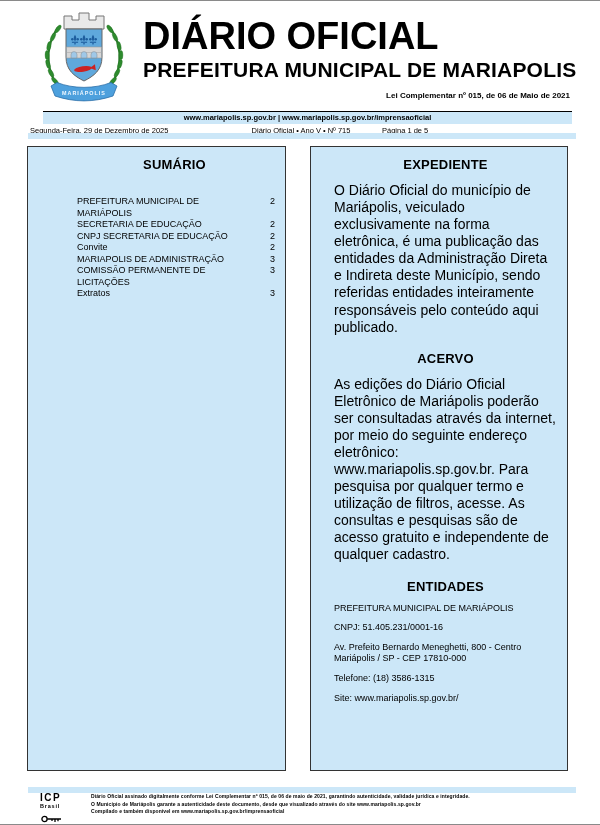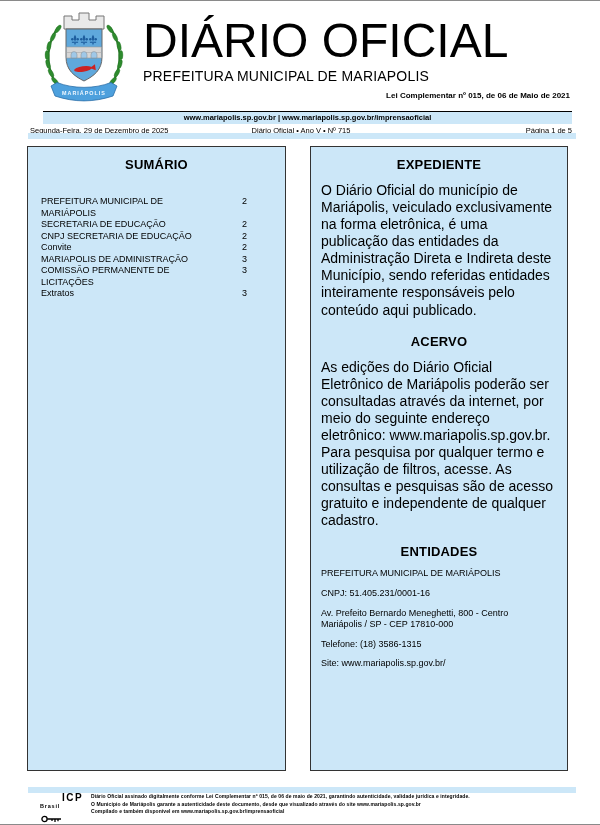--- a/index.html
+++ b/index.html
@@ -8,64 +8,64 @@
     background:#ffffff; color:#000;
     font-family:"Liberation Sans", sans-serif;
     border-top:1px solid #8a8a8a; border-bottom:1px solid #8a8a8a;
     overflow:hidden; box-sizing:border-box;
   }
   :root{ --blue:#cce7f8; --border:#333; }
 
   
   .logo{ position:absolute; left:33px; top:6px; width:102px; height:100px; }
   .masthead{ position:absolute; left:143px; top:16px; right:30px; }
-  .masthead-title{ font-size:48px; font-weight:normal; line-height:1.0; letter-spacing:0px; white-space:nowrap; }
-  .masthead-subtitle{ font-size:14px; font-weight:normal; margin-top:3px; white-space:nowrap; letter-spacing:0.2px; }
+  .masthead-title{ font-size:38px; font-weight:bold; line-height:1.0; letter-spacing:0px; white-space:nowrap; }
+  .masthead-subtitle{ font-size:21px; font-weight:bold; margin-top:3px; white-space:nowrap; letter-spacing:0.2px; }
   .law-line{ position:absolute; right:30px; top:90px; font-size:8px; font-weight:bold; }
 
   .url-bar{
     position:absolute; left:30px; right:28px; top:110px; height:12px;
     background:var(--blue); border-top:1px solid #000; border-bottom:1px solid #000;
     text-align:center; font-size:7.5px; font-weight:bold; line-height:12px;margin-left:13px;
   }
   .date-bar{
     position:absolute; left:30px; right:28px; top:123px; height:12px;
     border-bottom:2px solid #a3a3a3; background:#fff;
     display:flex; align-items:center; font-size:7.5px;
   }
   .date-left{ width:190px; text-align:left; }
   .date-center{ flex:1; text-align:center; }
-  .date-right{ width:190px; text-align:right; }
+  .date-right{ width:190px; }
 
   .strip{ position:absolute; left:28px; right:24px; height:6px; background:var(--blue); }
   .strip.top{ top:132px; }
   .strip.bottom{ top:786px; }
 
   
   .box{
     position:absolute; top:145px; height:625px; box-sizing:border-box;
     background:var(--blue); border:1.5px solid var(--border);
   }
-  .box-left{ left:27px; width:259px; }
-  .box-right{ left:310px; width:258px; }
+  .box-left{ left:27px; width:259px;padding-left:36px; }
+  .box-right{ left:310px; width:258px;padding-left:13px; }
   .box h2{ margin:10px 0 0; text-align:center; font-size:13px; font-weight:bold; letter-spacing:0.2px; }
   .box h2.gap{ margin-top:15px; }
 
   .toc{ margin:24px 10px 0 13px; font-size:9px; line-height:1.28; }
   .toc-row{ display:flex; align-items:flex-start; }
   .toc-label{ width:170px; margin-right:31px; }
   .toc-page{ flex:1; }
 
   .panel-text{ margin:10px 10px 0 10px; font-size:14px; line-height:1.22; }
   .entity-line{ margin:9px 10px 0 10px; font-size:9px; line-height:1.2; }
 
   
   .footer{ position:absolute; left:40px; right:24px; top:792px; display:flex; gap:15px; align-items:flex-start; }
   .icp{ width:36px; flex:none; text-align:left; }
-  .icp-top{ font-size:10px; font-weight:bold; letter-spacing:1.5px; line-height:1;margin-left:22px; }
+  .icp-top{ font-size:10px; font-weight:bold; letter-spacing:1.5px; line-height:1; }
   .icp-bottom{ font-size:5.5px; font-weight:bold; letter-spacing:0.8px; line-height:1.2; }
   .footer-text{ font-size:5px; font-weight:bold; line-height:1.5; letter-spacing:0.1px; }
 </style>
 </head>
 <body>
 
 <div id="page">
 
   <svg class="logo" viewBox="0 0 102 100" xmlns="http://www.w3.org/2000/svg">
     <defs>

